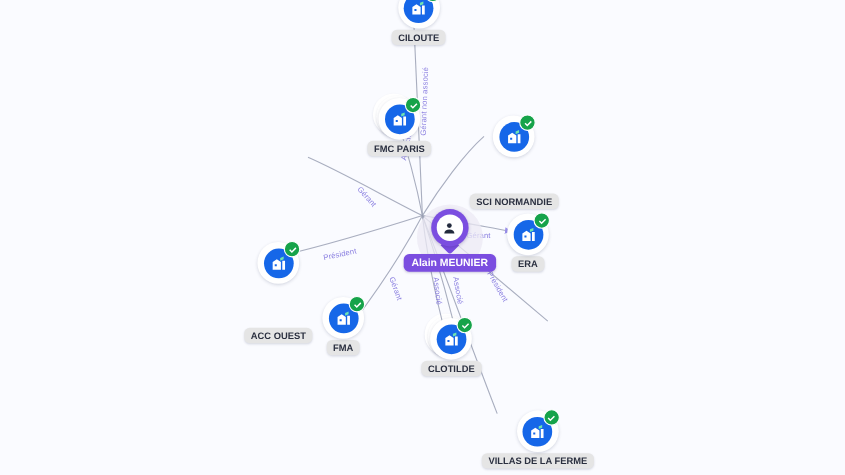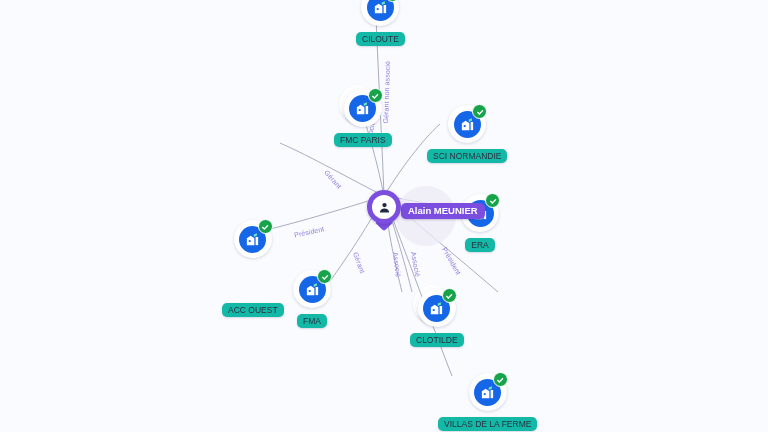--- a/index.html
+++ b/index.html
@@ -42,30 +42,31 @@
     width:27px;height:27px;border-radius:50%;
     background:#1667e8;
     display:flex;align-items:center;justify-content:center;
   }
   .badge{
     position:absolute;right:-1px;top:-1px;width:13px;height:13px;border-radius:50%;
     background:#16a34a;border:1.5px solid #fff;
     display:flex;align-items:center;justify-content:center;z-index:3;
   }
   .node-label{
-    margin-top:6px;
-    background:#14b8a6;border-radius:5px;
+    margin-top:1px;
+    background:#e5e5e5;border-radius:5px;
     padding:2px 6px;
     font-size:8.5px;color:#2b3040;
     box-shadow:0 1px 2px rgba(30,40,80,.16);
     white-space:nowrap;
+    font-weight:bold;
   }
 
   
-  .center-node{position:absolute;display:flex;flex-direction:row;align-items:center;z-index:5;}
+  .center-node{position:absolute;display:flex;flex-direction:column;align-items:center;z-index:5;}
   .center-halo{
     position:absolute;width:60px;height:60px;border-radius:50%;
     background:#eceaf4;left:50%;top:-4px;transform:translateX(-50%);z-index:-1;opacity:.75;
   }
   .pin{
     position:relative;width:34px;height:34px;border-radius:50% 50% 50% 50%;
     background:#7b4ee0;
     display:flex;align-items:center;justify-content:center;
     box-shadow:0 1px 3px rgba(60,40,120,.3);
   }
@@ -145,21 +146,21 @@
       </div>
       <span class="badge">
           <svg width="8" height="8" viewBox="0 0 24 24">
             <path fill="none" stroke="#fff" stroke-width="4" d="M4 12l6 6 11-11"></path>
           </svg>
         </span>
     </div>
     <div class="node-label">FMC PARIS</div>
   </div>
 
-  <div class="node" style="left:427px;top:105px;">
+  <div class="node" style="left:427px;top:105px;gap:32px;">
     <div class="node-puck">
       <div class="node-disc">
         <svg width="15" height="15" viewBox="0 0 24 24">
             <path fill="#fff" d="M3 21V10l6-4 6 4v11H3z"></path>
             <path fill="#fff" d="M17 21V8h4v13h-4z"></path>
             <path fill="#1667e8" d="M6 13h3v3H6z"></path>
             <path fill="#6fe3b0" d="M14 4l5-2v4l-5 2z"></path>
           </svg>
       </div>
       <span class="badge">
@@ -222,21 +223,21 @@
       </div>
       <span class="badge">
           <svg width="8" height="8" viewBox="0 0 24 24">
             <path fill="none" stroke="#fff" stroke-width="4" d="M4 12l6 6 11-11"></path>
           </svg>
         </span>
     </div>
     <div class="node-label">FMA</div>
   </div>
 
-  <div class="node" style="left:410px;top:289px;">
+  <div class="node" style="left:383px;top:289px;">
     <div class="node-puck stacked">
       <div class="node-disc">
         <svg width="15" height="15" viewBox="0 0 24 24">
             <path fill="#fff" d="M3 21V10l6-4 6 4v11H3z"></path>
             <path fill="#fff" d="M17 21V8h4v13h-4z"></path>
             <path fill="#1667e8" d="M6 13h3v3H6z"></path>
             <path fill="#6fe3b0" d="M14 4l5-2v4l-5 2z"></path>
           </svg>
       </div>
       <span class="badge">

